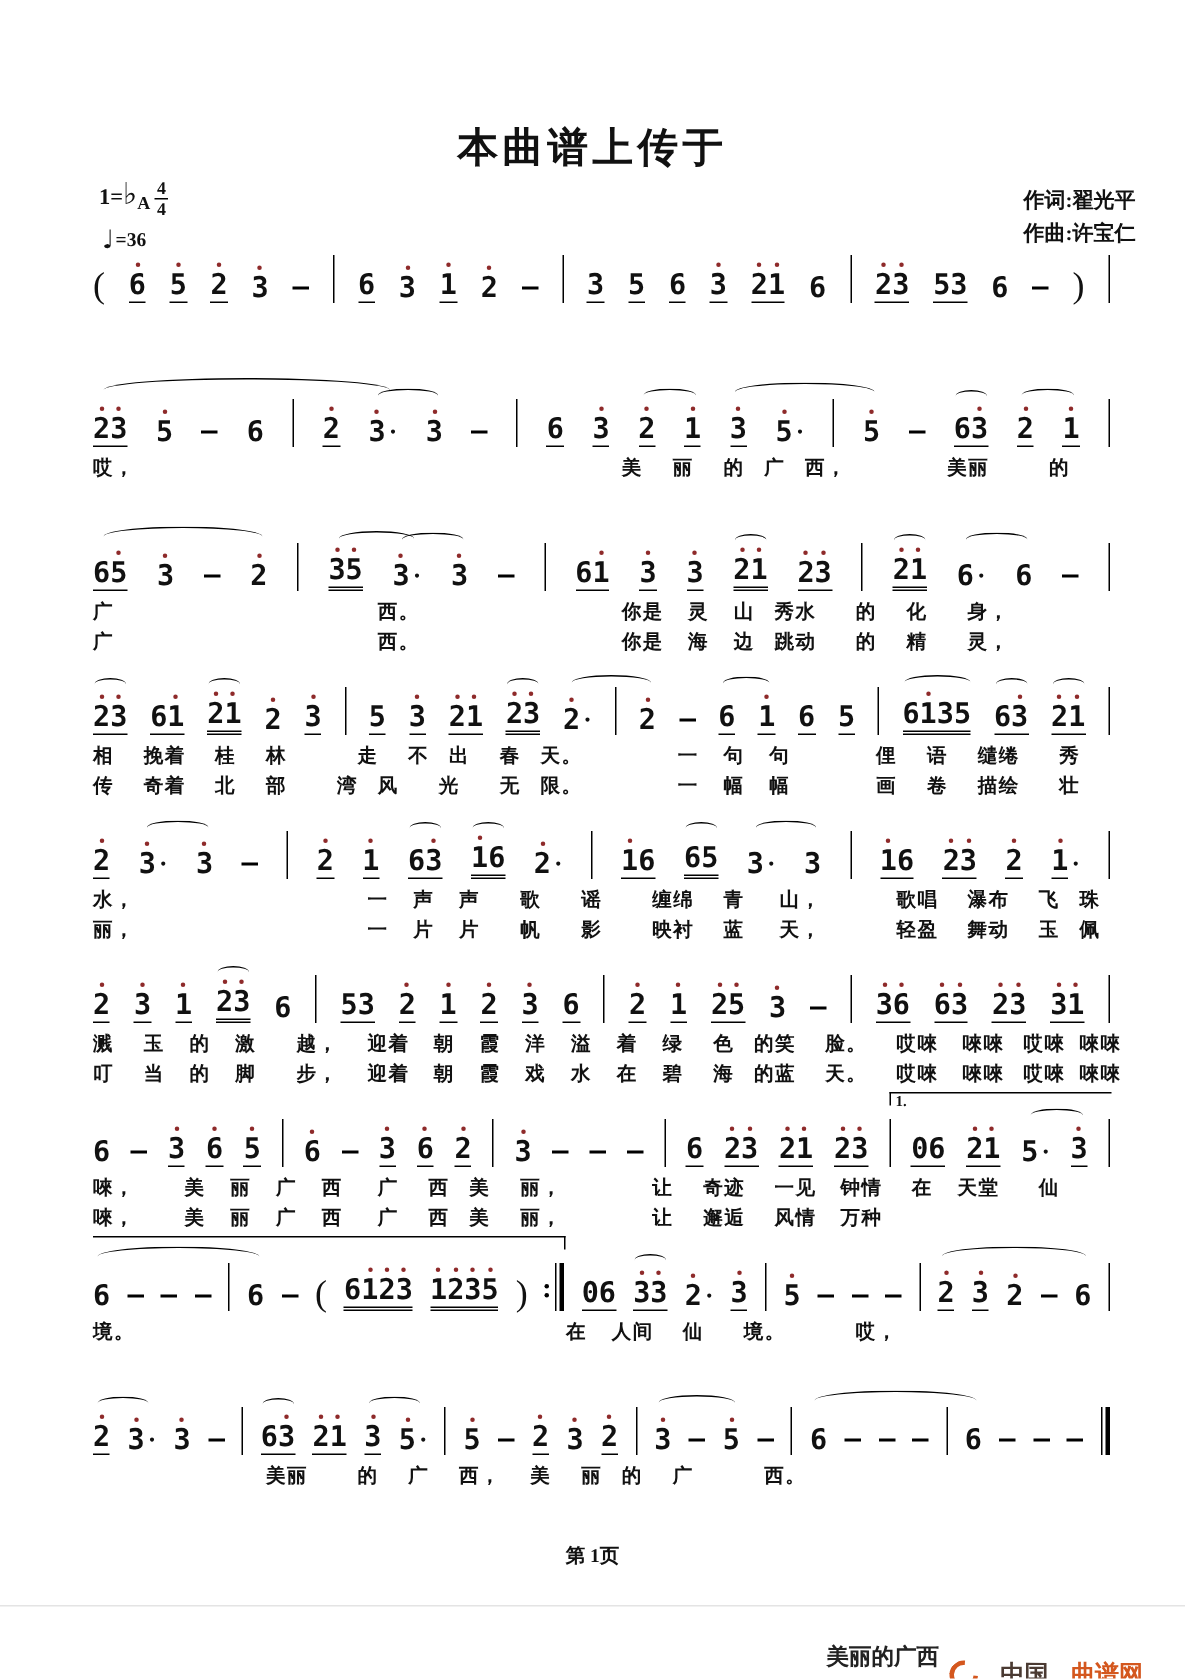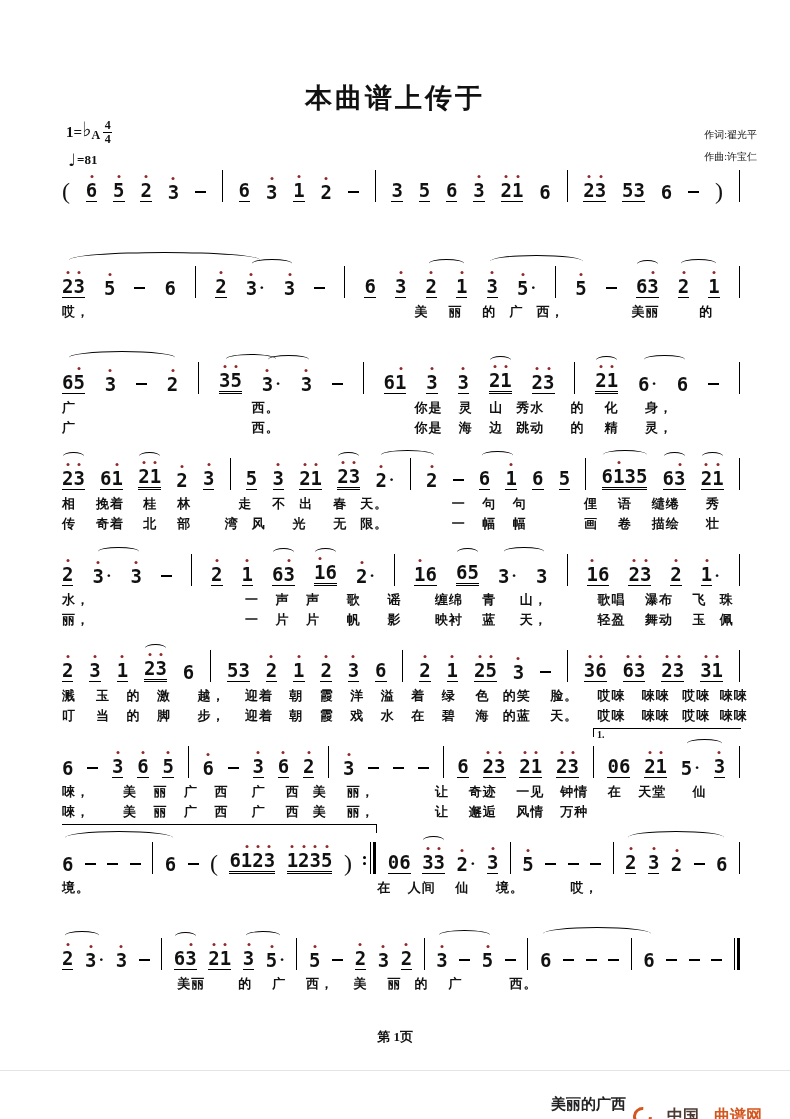--- a/index.html
+++ b/index.html
@@ -11,21 +11,21 @@
   .keysig{position:absolute;left:66px;top:120px;display:flex;align-items:center;font-weight:bold;}
   .keysig .pre{font-size:15px;}
   .keysig .flat{font-size:20px;font-family:"DejaVu Sans",sans-serif;position:relative;top:-4px;}
   .keysig .letter{font-size:12px;position:relative;top:3px;}
   .frac{display:inline-flex;flex-direction:column;align-items:center;margin-left:3px;
         font-size:12px;line-height:11px;font-weight:bold;}
   .fline{width:9px;height:1px;background:#000;margin:1px 0;}
   .tempo{position:absolute;left:68px;top:150px;font-weight:bold;display:flex;align-items:center;}
   .tempo .qnote{font-family:"DejaVu Sans",sans-serif;font-size:17px;margin-right:1px;}
   .tempo .tval{font-size:13px;}
-  .credits{position:absolute;right:33px;top:124px;font-size:10px;font-weight:normal;
+  .credits{position:absolute;right:33px;top:124px;font-size:14px;font-weight:bold;
            line-height:22px;text-align:left;}
   
   #score{position:absolute;left:62px;top:150px;width:678px;}
   .system{position:relative;height:96px;}
   .notesrow{position:relative;height:52px;display:flex;justify-content:space-between;
             align-items:flex-end;}
   .note{display:inline-flex;align-items:flex-end;}
   .stack{display:flex;flex-direction:column;align-items:center;}
   .digits{display:flex;}
   .dg{font-family:"DejaVu Sans Mono",monospace;font-weight:bold;font-size:19px;
@@ -75,21 +75,21 @@
     <span class="letter">A</span>
   <span class="frac">
     <span>4</span>
     <span class="fline"></span>
     <span>4</span>
   </span>
 </div>
 
 <div class="tempo">
   <span class="qnote">♩</span>
-  <span class="tval">=81</span>
+  <span class="tval">=36</span>
 </div>
 
 <div class="credits">
   <div>作词:翟光平</div>
   <div>作曲:许宝仁</div>
 </div>
 
 <div id="score">
     <div class="system">
       <div class="notesrow">

